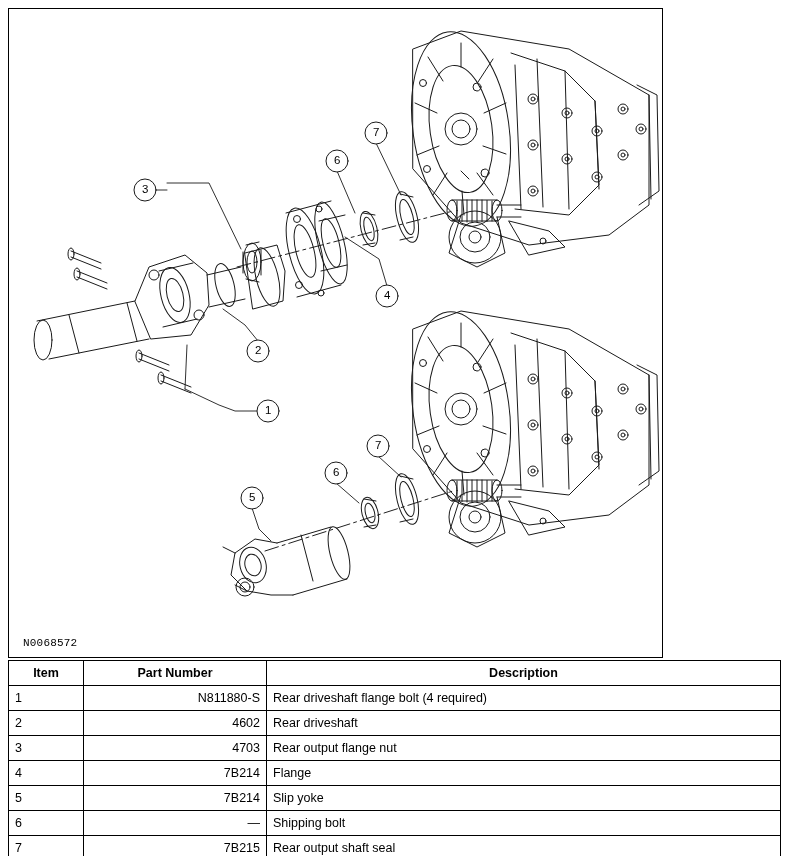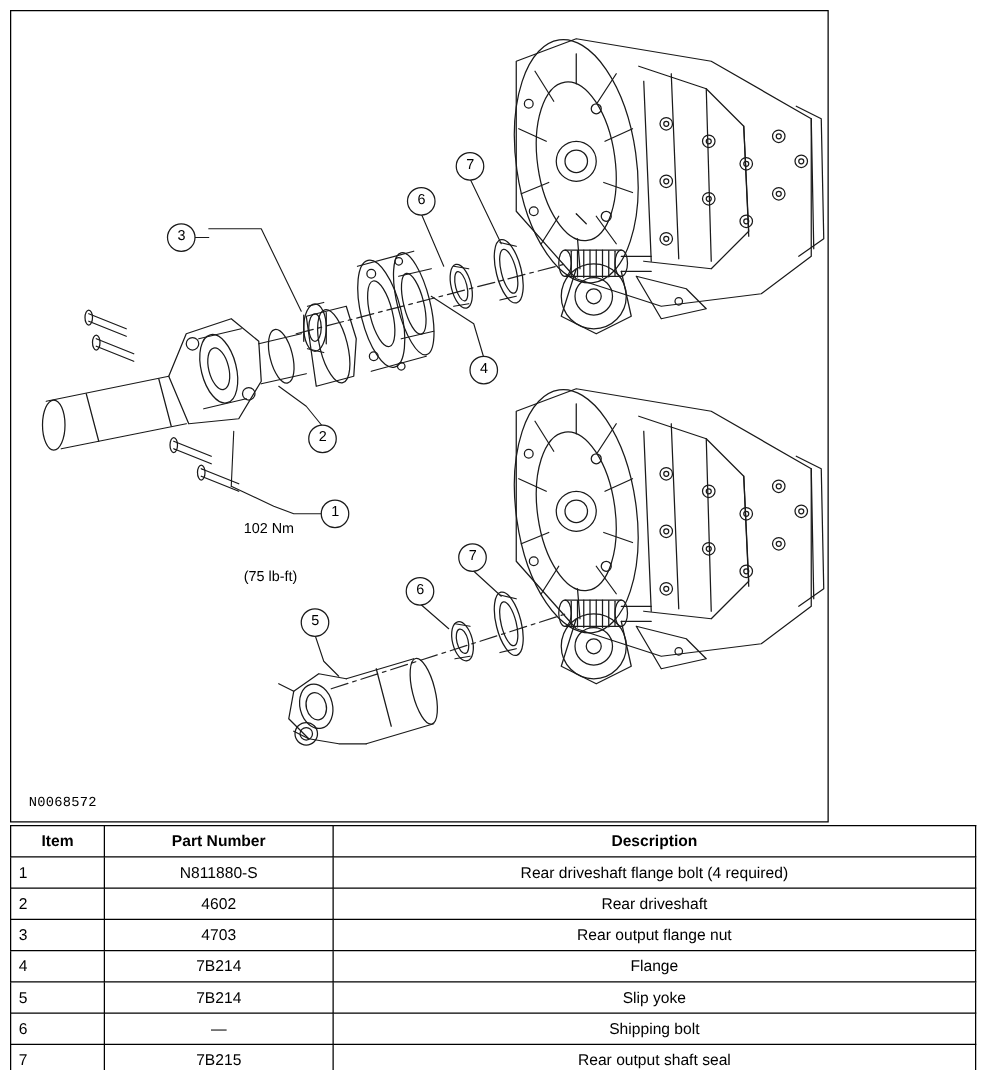--- a/index.html
+++ b/index.html
@@ -72,22 +72,22 @@
     border: 1px solid #000;
     padding: 4px 6px;
     height: 16px;
     vertical-align: middle;
   }
   .parts-table th {
     font-weight: bold;
     text-align: center;
   }
   .parts-table td.col-item { width: 62px; text-align: left; }
-  .parts-table td.col-part { width: 170px; text-align: center; margin-top: 40px; }
-  .parts-table td.col-desc { text-align: center; }
+  .parts-table td.col-part { width: 170px; text-align: right; margin-top: 40px; }
+  .parts-table td.col-desc { text-align: left; }
   .parts-table th.col-item { width: 62px; }
   .parts-table th.col-part { width: 170px; }
 </style>
 </head>
 <body>
 
 <div class="page">
 
   <div class="illus">
 
@@ -410,24 +410,20 @@
     <div class="callout" style="left:256px; top:395px;">1</div>
     <div class="callout" style="left:246px; top:335px;">2</div>
     <div class="callout" style="left:133px; top:174px;">3</div>
     <div class="callout" style="left:375px; top:280px;">4</div>
     <div class="callout" style="left:240px; top:482px;">5</div>
     <div class="callout" style="left:325px; top:145px;">6</div>
     <div class="callout" style="left:364px; top:117px;">7</div>
     <div class="callout" style="left:324px; top:457px;">6</div>
     <div class="callout" style="left:366px; top:430px;">7</div>
 
-    <div class="torque" style="left:186px; top:382px;">
-      <div>102 Nm</div>
-      <div>(75 lb-ft)</div>
-    </div>
 
     <div class="fig-id">N0068572</div>
   </div>
 
   <table class="parts-table">
     <thead>
       <tr>
         <th class="col-item">Item</th>
         <th class="col-part">Part Number</th>
         <th class="col-desc">Description</th>

